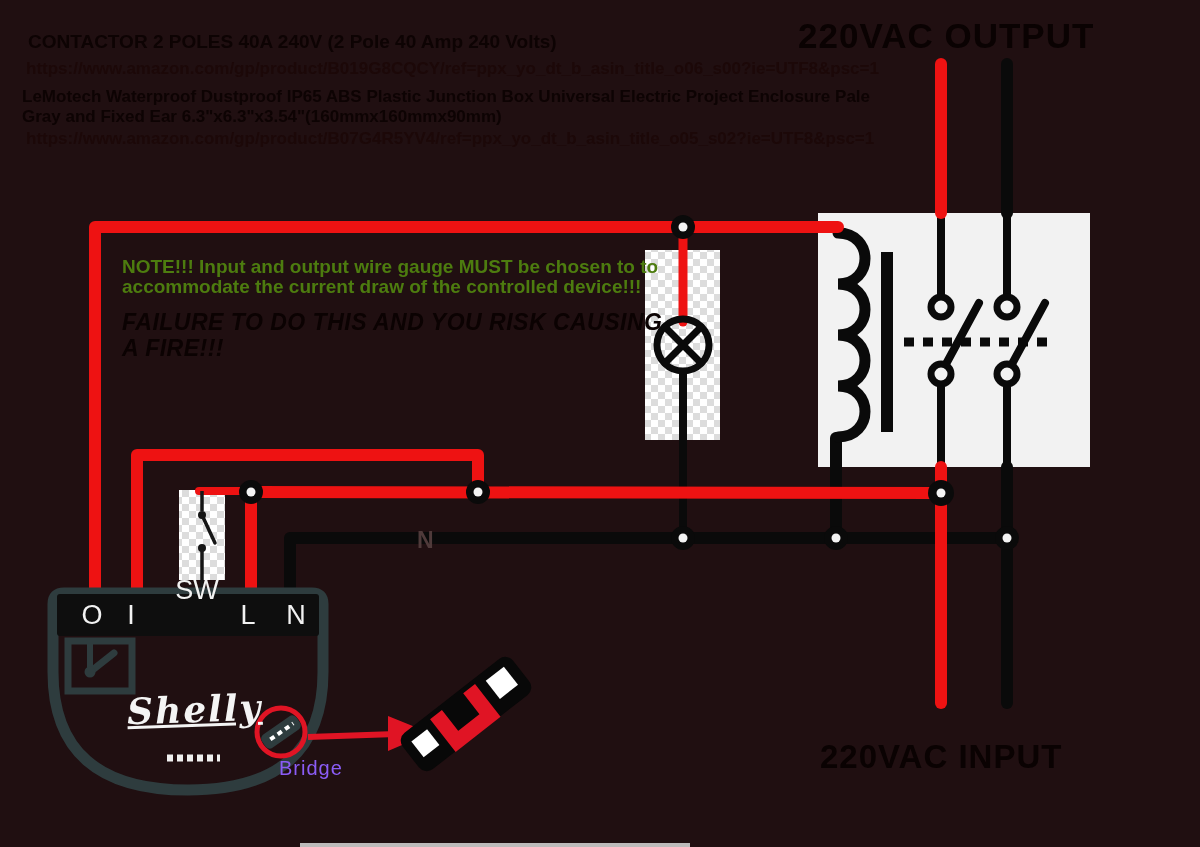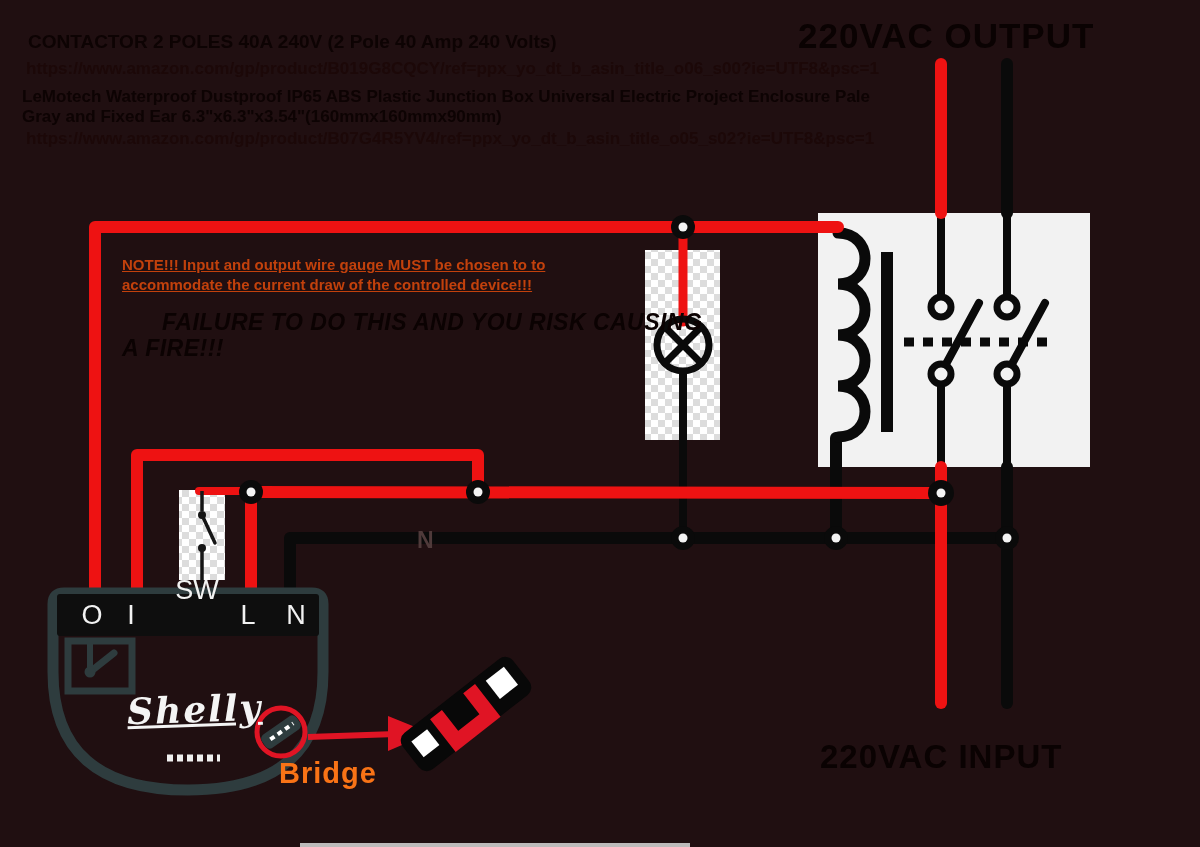--- a/index.html
+++ b/index.html
@@ -6,28 +6,28 @@
   body{
     width:1200px;height:847px;position:relative;overflow:hidden;
     background:#200f11;
     font-family:"Liberation Sans",sans-serif;
   }
   .abs{position:absolute;white-space:nowrap;}
   .hdr-title{color:#0d0303;font-weight:bold;font-size:19px;}
   .hdr-url{color:#1c0808;font-weight:600;font-size:17px;}
   .hdr-sub{color:#0d0303;font-weight:bold;font-size:17px;}
   .big-label{color:#0a0202;font-weight:bold;font-size:35px;letter-spacing:1px;}
-  .note-line{color:#c2410c;font-weight:600;font-size:15px;text-decoration:underline;}
+  .note-line{color:#4d7c0f;font-weight:600;font-size:19px;}
   .warn-line{color:#0b0202;font-weight:bold;font-style:italic;font-size:23px;letter-spacing:0.5px;}
   .term-label{color:#f2f2f2;font-weight:500;font-size:27px;transform:translateX(-50%);}
   .shelly-logo{
     color:#f4f4f4;font-family:"DejaVu Serif",serif;font-style:italic;font-weight:bold;
     font-size:36px;letter-spacing:2px;text-decoration:underline;transform:rotate(-2deg);
   }
-  .bridge-label{color:#f97316;font-size:29px;letter-spacing:1px;font-weight:bold;}
+  .bridge-label{color:#8b5cf6;font-size:20px;letter-spacing:1px;}
   .wire-n-label{color:#4f3a3a;font-weight:bold;font-size:23px;}
   .bottom-strip{position:absolute;left:300px;top:843px;width:390px;height:4px;background:#d9d9d9;opacity:.85;}
   svg{position:absolute;left:0;top:0;}
 </style>
 </head>
 <body>
 
 <svg width="1200" height="847" viewBox="0 0 1200 847">
   <defs>
     <pattern id="checker" width="14" height="14" patternUnits="userSpaceOnUse">
@@ -139,21 +139,21 @@
 <div class="abs hdr-url" style="left:26px;top:59px;">https://www.amazon.com/gp/product/B019G8CQCY/ref=ppx_yo_dt_b_asin_title_o06_s00?ie=UTF8&amp;psc=1</div>
 <div class="abs hdr-sub" style="left:22px;top:87px;">LeMotech Waterproof Dustproof IP65 ABS Plastic Junction Box Universal Electric Project Enclosure Pale</div>
 <div class="abs hdr-sub" style="left:22px;top:107px;">Gray and Fixed Ear 6.3"x6.3"x3.54"(160mmx160mmx90mm)</div>
 <div class="abs hdr-url" style="left:26px;top:129px;">https://www.amazon.com/gp/product/B07G4R5YV4/ref=ppx_yo_dt_b_asin_title_o05_s02?ie=UTF8&amp;psc=1</div>
 
 <div class="abs big-label" style="left:798px;top:16px;">220VAC OUTPUT</div>
 <div class="abs big-label" style="left:820px;top:738px;font-size:33px;">220VAC INPUT</div>
 
 <div class="abs note-line" style="left:122px;top:256px;">NOTE!!!  Input and output wire gauge MUST be chosen to to</div>
 <div class="abs note-line" style="left:122px;top:276px;">accommodate the current draw of the controlled device!!!</div>
-<div class="abs warn-line" style="left:122px;top:309px;margin-left:40px;">FAILURE  TO DO THIS AND YOU RISK CAUSING</div>
+<div class="abs warn-line" style="left:122px;top:309px;">FAILURE  TO DO THIS AND YOU RISK CAUSING</div>
 <div class="abs warn-line" style="left:122px;top:335px;">A FIRE!!!</div>
 
 <span class="abs term-label" style="left:92px;top:600px;">O</span>
 <span class="abs term-label" style="left:131px;top:600px;">I</span>
 <span class="abs term-label" style="left:197px;top:575px;">SW</span>
 <span class="abs term-label" style="left:248px;top:600px;">L</span>
 <span class="abs term-label" style="left:296px;top:600px;">N</span>
 
 <div class="abs shelly-logo" style="left:127px;top:688px;">Shelly</div>
 <div class="abs bridge-label" style="left:279px;top:757px;">Bridge</div>

